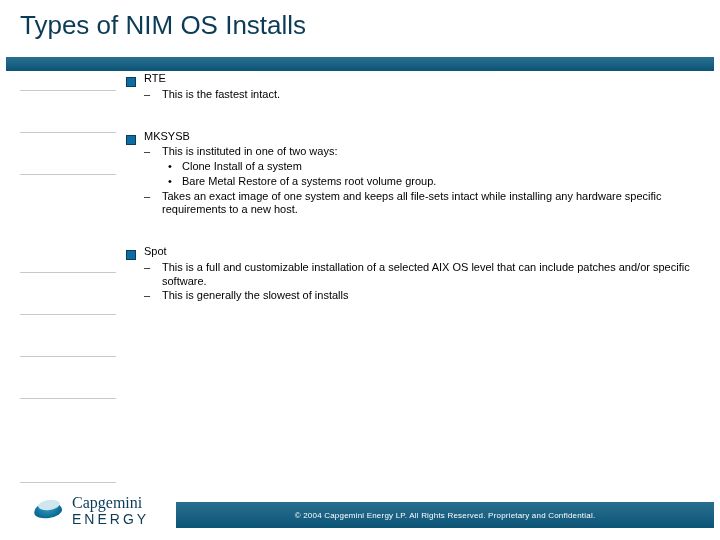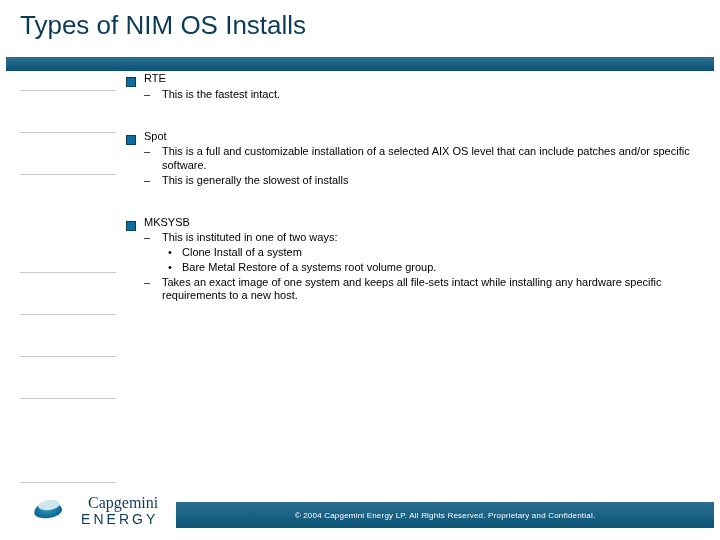--- a/index.html
+++ b/index.html
@@ -131,21 +131,20 @@
     width: 22px; height: 10px;
     border-radius: 50%;
     background: #cfe6ef;
     transform: rotate(-8deg);
   }
   .logo .text .brand {
     font-family: Georgia, 'Times New Roman', serif;
     font-size: 16px;
     color: #0b3b56;
     line-height: 1;
-    margin-left: 16px;
   }
   .logo .text .energy {
     font-size: 14px;
     letter-spacing: 3px;
     color: #0b3b56;
     text-align: right;
   }
 </style>
 </head>
 <body>
@@ -167,30 +166,30 @@
         <div class="r" style="top: 290px;"></div>
         <div class="r" style="top: 332px;"></div>
         <div class="r" style="top: 416px;"></div>
       </div>
     <div class="body-list" id="body-list">
         <div class="top-item">
           <div class="lvl1">RTE</div>
           <div class="lvl2">This is the fastest intact.</div>
         </div>
         <div class="top-item">
-          <div class="lvl1">Spot</div>
-          <div class="lvl2">This is a full and customizable installation of a selected AIX OS level that can include patches and/or specific software.</div>
-          <div class="lvl2">This is generally the slowest of installs</div>
-        </div>
-        <div class="top-item">
           <div class="lvl1">MKSYSB</div>
           <div class="lvl2">This is instituted in one of two ways:</div>
           <div class="lvl3">Clone Install of a system</div>
           <div class="lvl3">Bare Metal Restore of a systems root volume group.</div>
           <div class="lvl2">Takes an exact image of one system and keeps all file-sets intact while installing any hardware specific requirements to a new host.</div>
+        </div>
+        <div class="top-item">
+          <div class="lvl1">Spot</div>
+          <div class="lvl2">This is a full and customizable installation of a selected AIX OS level that can include patches and/or specific software.</div>
+          <div class="lvl2">This is generally the slowest of installs</div>
         </div>
       </div>
   </div>
 
   <div class="footer">
     <div class="logo">
       <div class="swoosh"></div>
       <div class="text">
         <div class="brand">Capgemini</div>
         <div class="energy">ENERGY</div>

